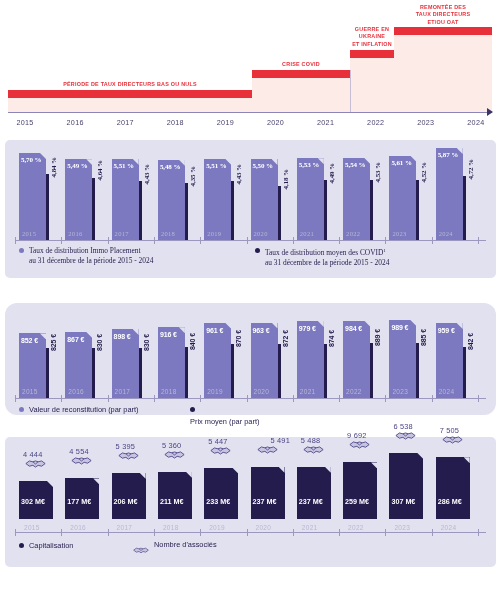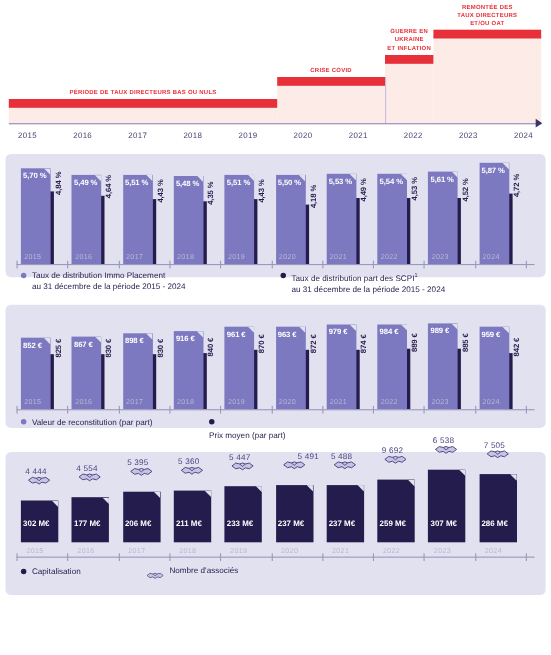--- a/index.html
+++ b/index.html
@@ -75,22 +75,22 @@
     letter-spacing: 0.3px;
   }
 
   
   .panel {
     position: relative;
     background: #E2E1EF;
     border-radius: 5px;
     margin: 0 5px;
   }
-  .panel-1 { height: 112px; margin-top: 7px; }
-  .panel-2 { height: 112px; margin-top: 25px; }
+  .panel-1 { height: 138px; margin-top: 7px; font-family: Liberation Serif, serif; }
+  .panel-2 { height: 112px; margin-top: 25px; border-radius: 12px; }
   .panel-3 { height: 130px; margin-top: 22px; }
 
   .plot {
     position: relative;
     width: 100%;
   }
   .group {
     position: absolute;
     bottom: 0;
   }
@@ -354,21 +354,21 @@
     <div class="dot dot-light"></div>
     <div class="legend-txt">
       <span>Taux de distribution Immo Placement</span><br>
       <span>au 31 décembre de la période 2015 - 2024</span>
     </div>
   </div>
 
   <div class="legend" style="left:250px; top:106px;">
     <div class="dot dot-dark"></div>
     <div class="legend-txt">
-      <span>Taux de distribution part des SCPI</span><span class="sup">1</span><br>
+      <span>Taux de distribution moyen des COVID</span><span class="sup">1</span><br>
       <span>au 31 décembre de la période 2015 - 2024</span>
     </div>
   </div>
 </div>
 
 <div class="panel panel-2">
   <div class="plot" id="plot2" style="position:absolute; left:0; top:0; right:0; height:95px;">
       <div class="group" style="left: 14px; width: 38.3px; height: 95px;">
         <div class="barB" style="left: 23px; width: 7px; height: 50px;"></div>
         <div class="barA" style="left: 0px; width: 27px; height: 64.6341px;">

